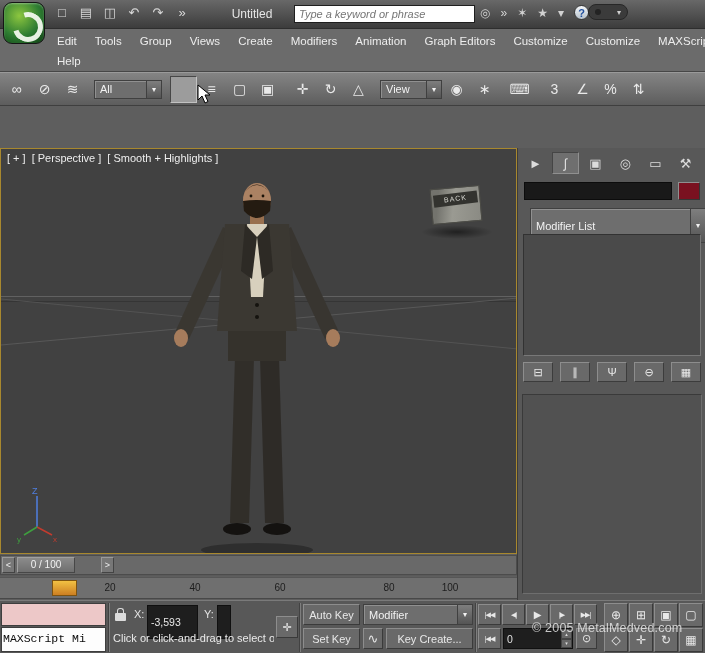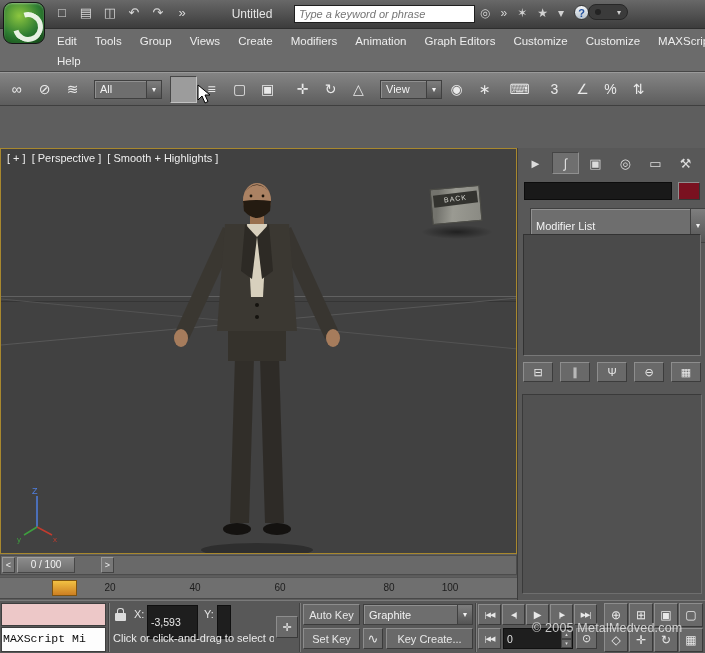--- a/index.html
+++ b/index.html
@@ -354,21 +354,21 @@
     <span class="sb-label" style="left:134px;top:7px;">X:</span>
     <input class="sb-input" style="left: 147px; top: 4px; width: 51px;" value="-3,593">
     <span class="sb-label" style="left:204px;top:7px;">Y:</span>
     <input class="sb-input" style="left: 217px; top: 4px; width: 14px;" value="">
     <div class="prompt">Click or click-and-drag to select objects</div>
     <div class="spbtn" style="position:absolute;left:276px;top:15px;width:22px;height:22px;">✛</div>
     <div class="sb-divider" style="left:299px;"></div>
 
     <div class="spbtn" style="position:absolute;left:303px;top:3px;width:57px;height:21px;">Auto Key</div>
     <div class="dd" style="position:absolute;left:363px;top:3px;width:110px;height:21px;">
-      <span class="lbl">Graphite</span>
+      <span class="lbl">Modifier</span>
       <span class="arr">▾</span>
     </div>
     <div class="spbtn" style="position:absolute;left:303px;top:27px;width:57px;height:21px;">Set Key</div>
     <div class="spbtn" style="position:absolute;left:363px;top:27px;width:20px;height:21px;font-size:13px;">∿</div>
     <div class="spbtn" style="position:absolute;left:386px;top:27px;width:87px;height:21px;">Key Create...</div>
     <div class="sb-divider" style="left:475px;"></div>
 
     <div class="play-row">
       <span class="spbtn">|◀◀</span>
       <span class="spbtn">◀|</span>

